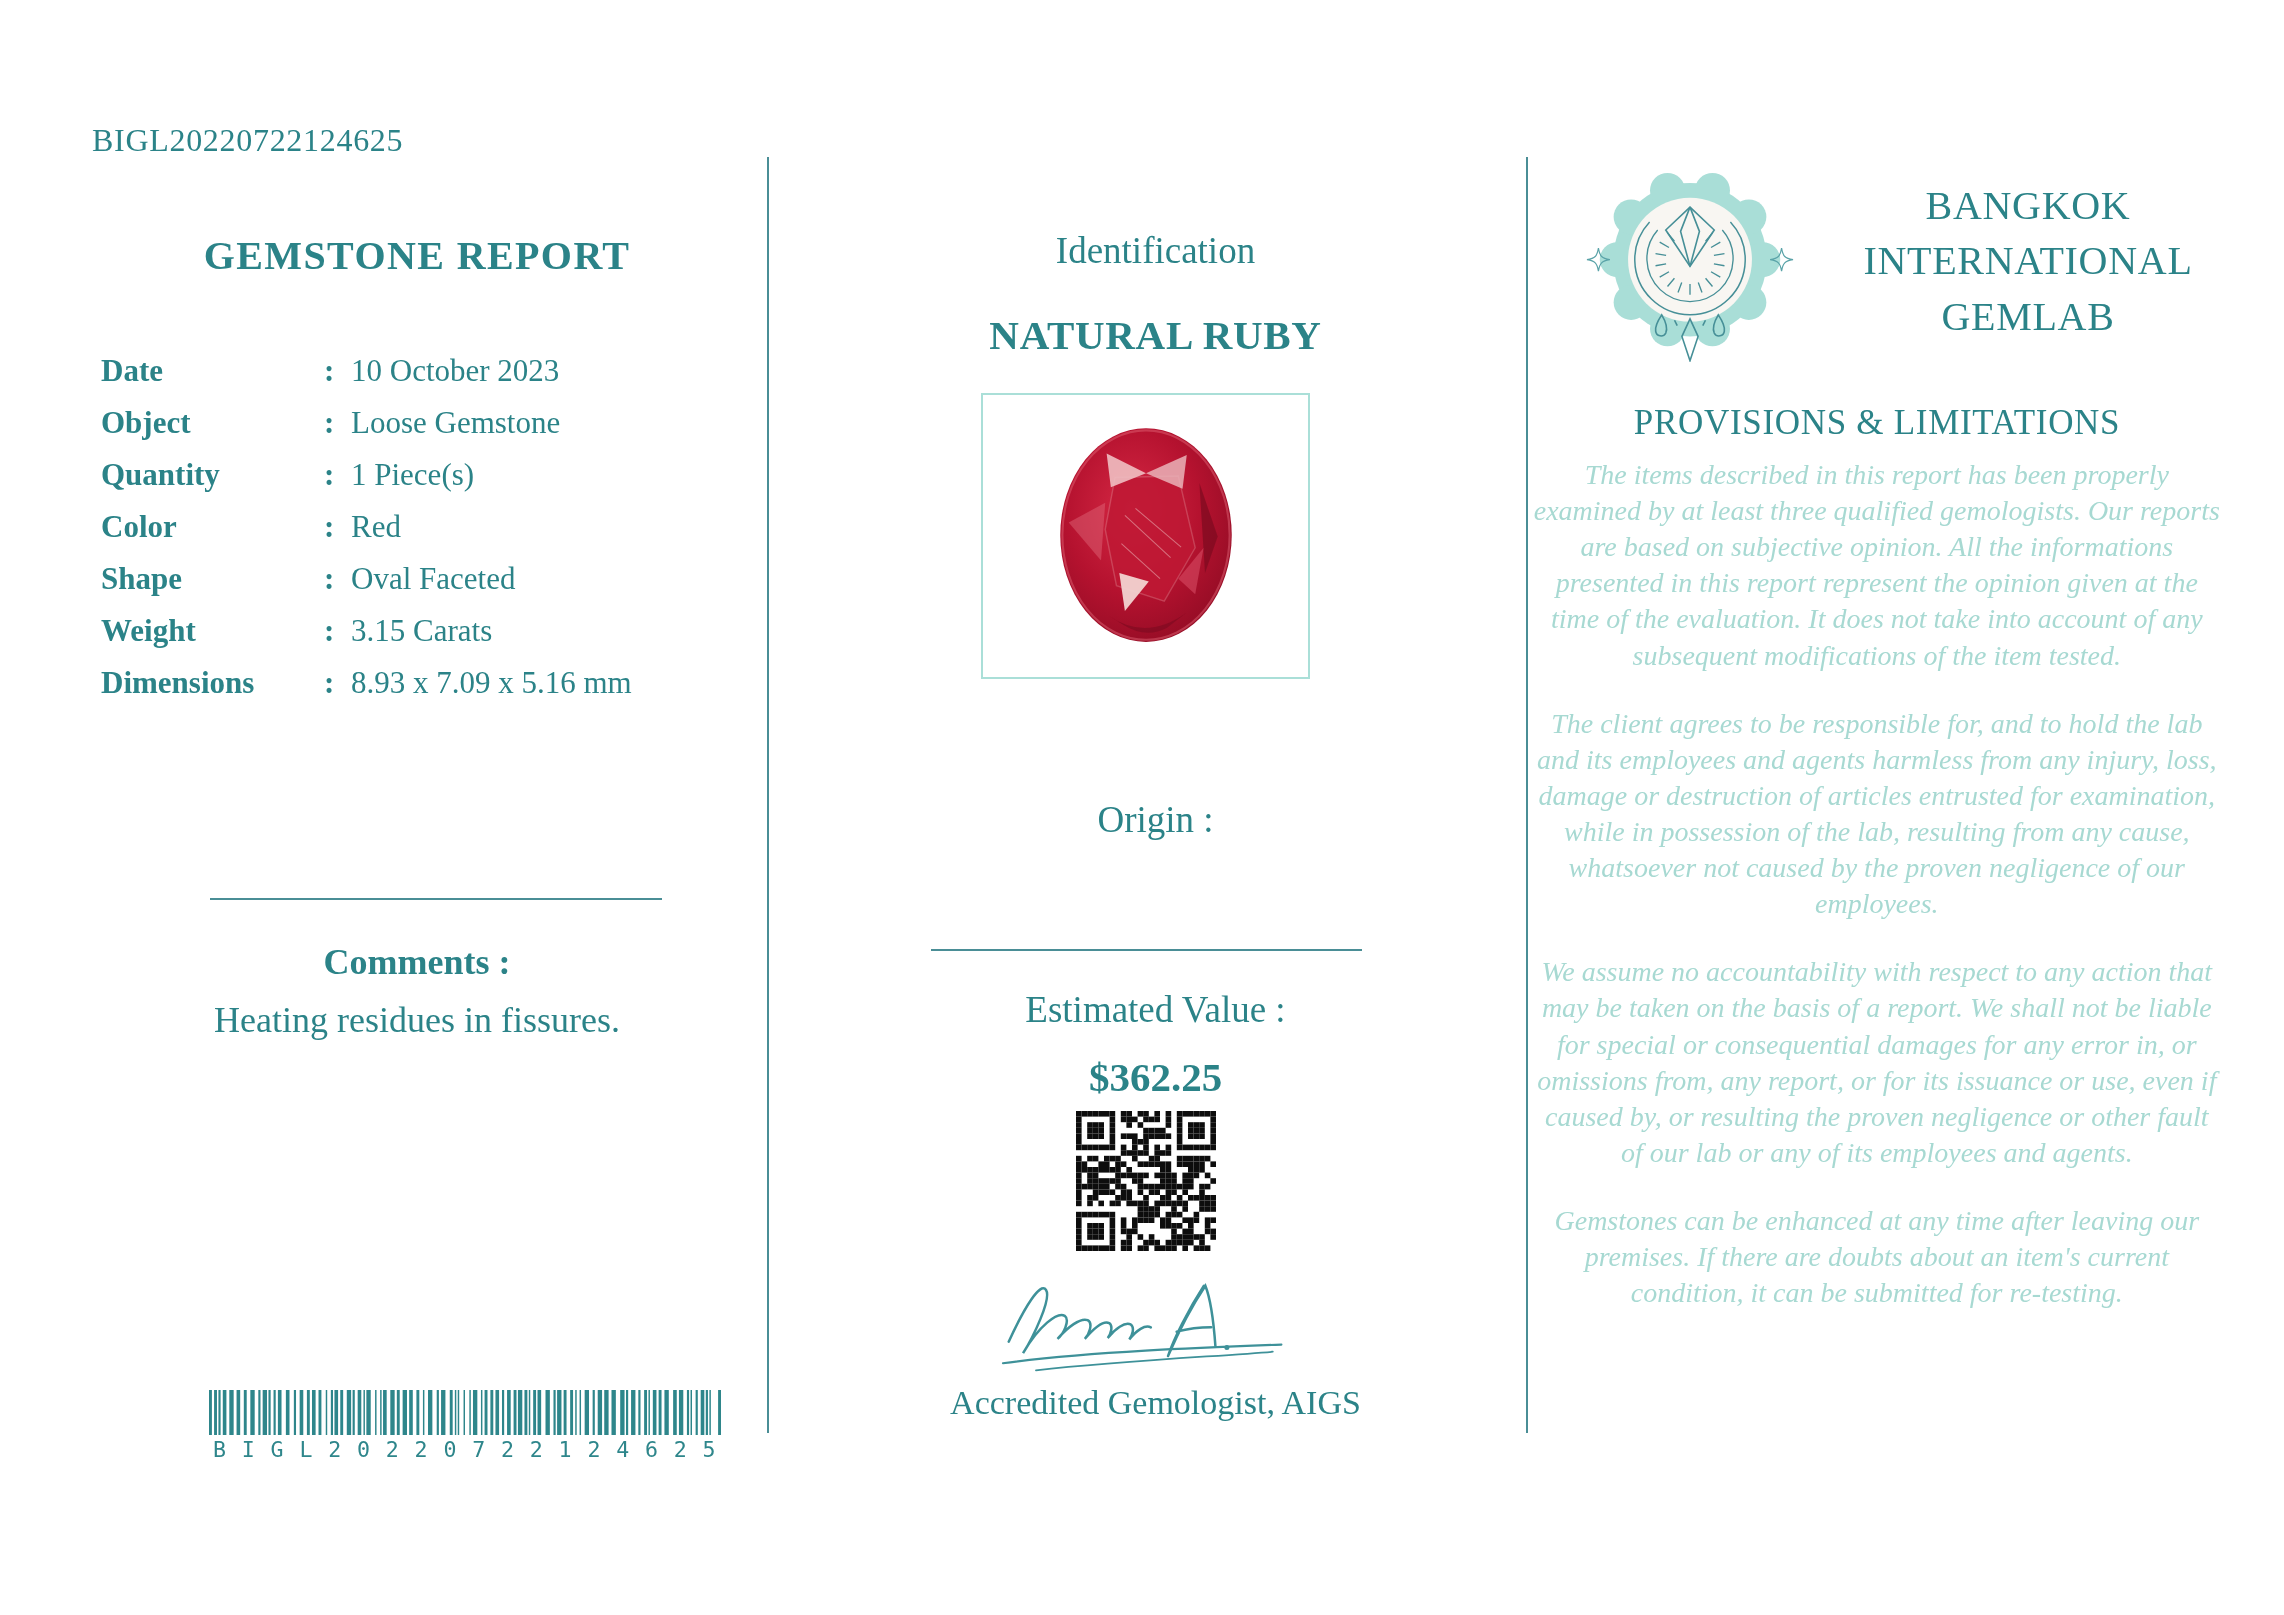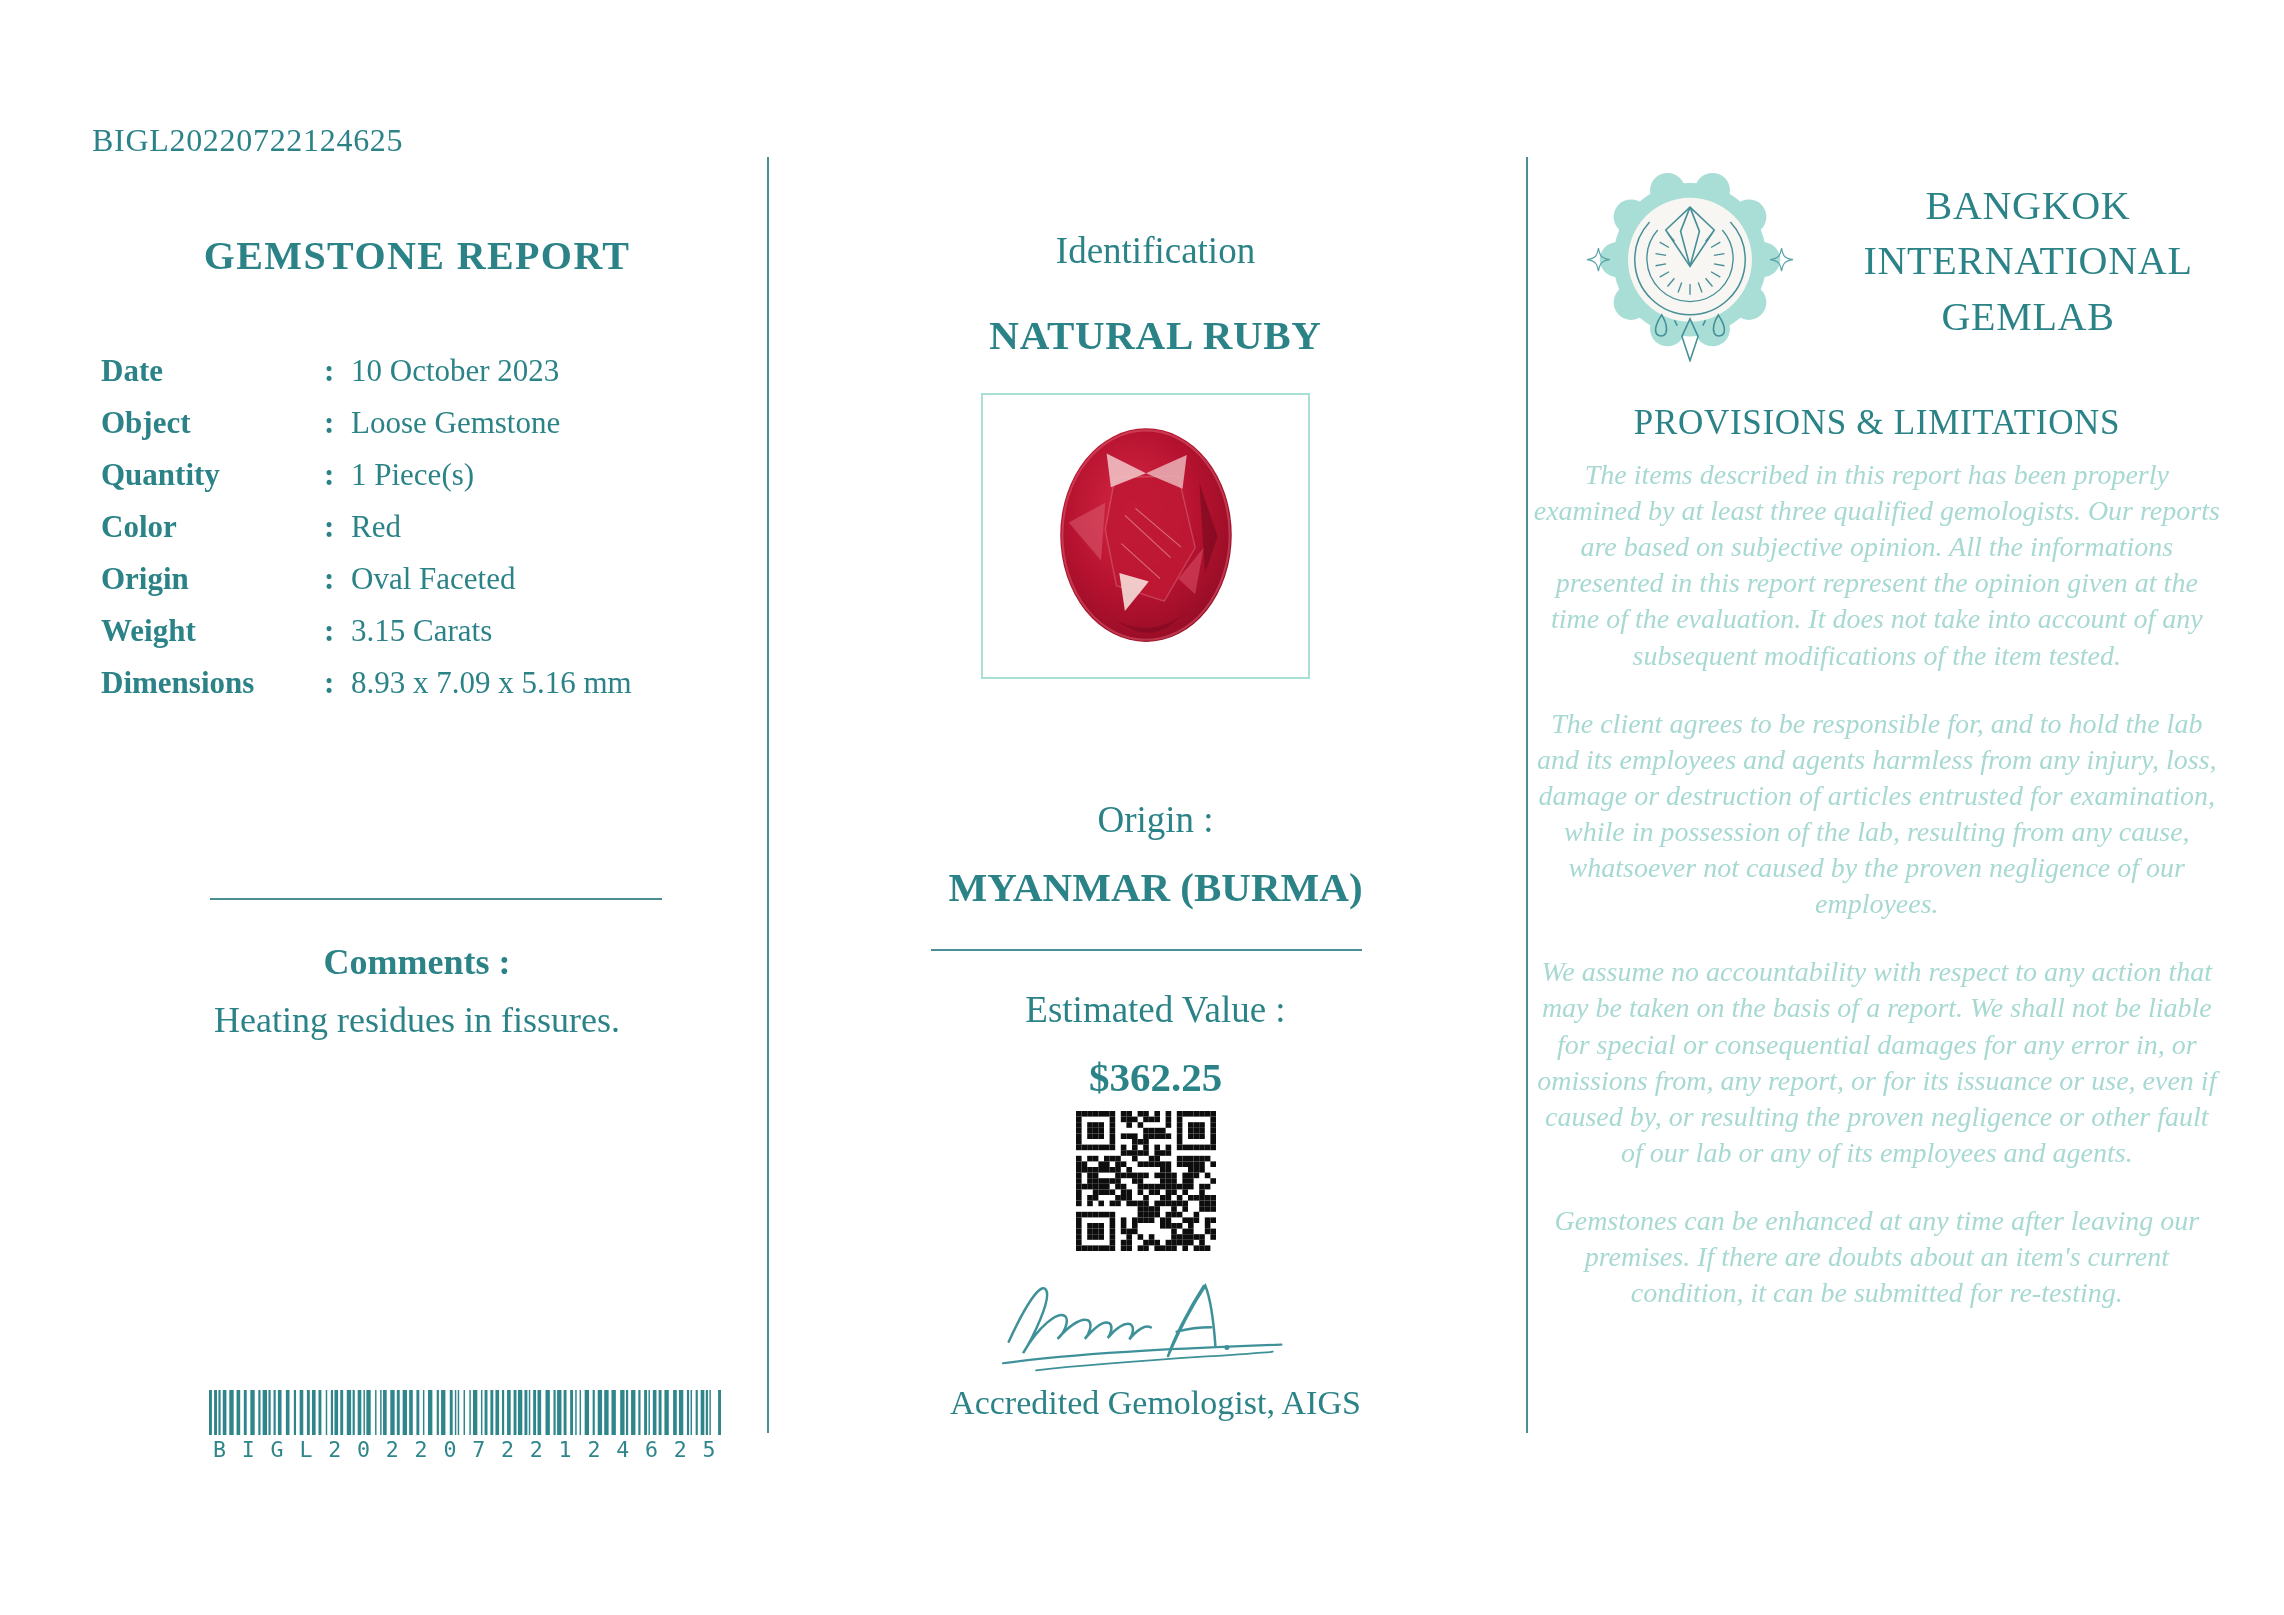--- a/index.html
+++ b/index.html
@@ -82,21 +82,21 @@
         <span class="flabel">Quantity</span>
         <span class="fcolon">:</span>
         <span class="fvalue">1 Piece(s)</span>
       </div>
       <div class="frow">
         <span class="flabel">Color</span>
         <span class="fcolon">:</span>
         <span class="fvalue">Red</span>
       </div>
       <div class="frow">
-        <span class="flabel">Origin</span>
+        <span class="flabel">Shape</span>
         <span class="fcolon">:</span>
         <span class="fvalue">Oval Faceted</span>
       </div>
       <div class="frow">
         <span class="flabel">Weight</span>
         <span class="fcolon">:</span>
         <span class="fvalue">3.15 Carats</span>
       </div>
       <div class="frow">
         <span class="flabel">Dimensions</span>
@@ -227,21 +227,20 @@
         <polygon points="94,62 150,90 100,110" fill="#f0bfc2" opacity="0.9"></polygon>
         <polygon points="208,64 150,90 202,112" fill="#eab3b8" opacity="0.85"></polygon>
         <polygon points="40,160 92,132 86,214" fill="#e06a7c" opacity="0.45"></polygon>
         <polygon points="112,232 154,244 120,286" fill="#f2d3d1" opacity="0.95"></polygon>
         <polygon points="196,240 232,196 220,262" fill="#e0566e" opacity="0.5"></polygon>
         <path d="M120,150 L185,210 M135,140 L200,195 M115,190 L170,240" stroke="#e8a9ae" stroke-width="1.5" opacity="0.6" fill="none"></path>
       </svg>
     </div>
 
     <div class="cline origin-label">Origin :</div>
-    <div class="cline origin-value">MYANMAR (BURMA)</div>
     <div class="value-line"></div>
     <div class="cline value-label">Estimated Value :</div>
     <div class="cline value-amount">$362.25</div>
 
     <svg id="qr" viewBox="0 0 195 195">
         <g fill="#0d0d0d">
           <rect x="0.0" y="0.0" width="7.8" height="7.8"></rect>
           <rect x="7.8" y="0.0" width="7.8" height="7.8"></rect>
           <rect x="15.6" y="0.0" width="7.8" height="7.8"></rect>
           <rect x="23.4" y="0.0" width="7.8" height="7.8"></rect>

